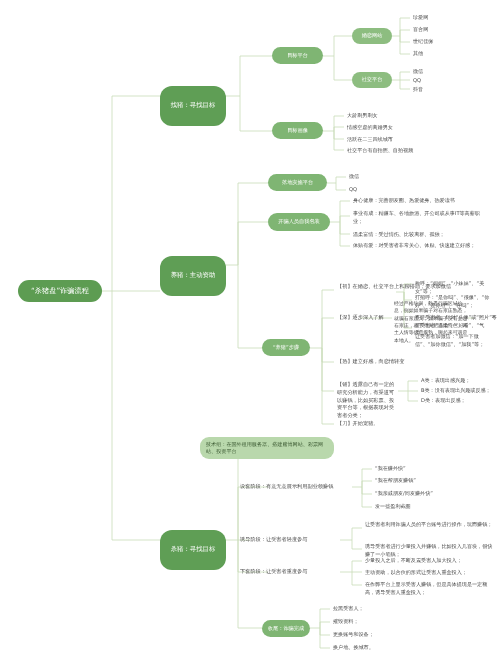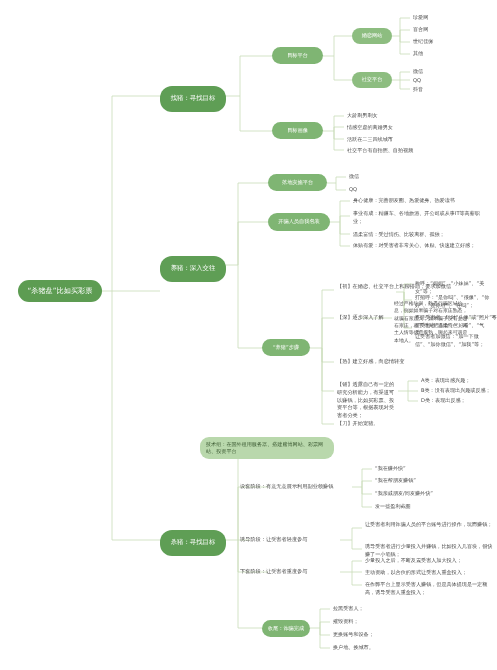--- a/index.html
+++ b/index.html
@@ -5,21 +5,21 @@
   html,body{margin:0;padding:0;background:#ffffff;}
   body{width:497px;height:670px;overflow:hidden;
        font-family:"DejaVu Sans","Liberation Sans",sans-serif;}
   #canvas{position:relative;width:497px;height:670px;}
   svg.links{position:absolute;left:0;top:0;width:497px;height:670px;pointer-events:none;}
   .node{position:absolute;box-sizing:border-box;}
   
   .pill{border-radius:12px;color:#ffffff;display:flex;align-items:center;
         justify-content:center;text-align:center;line-height:1.15;}
   .pill.root{background:#5d9c52;font-size:7.2px;padding:4px 6px;}
-  .pill.l1{background:#5f9e55;font-size:6.4px;padding:13px 6px;}
+  .pill.l1{background:#5f9e55;font-size:6.4px;padding:20px 6px;}
   .pill.l2{background:#7fb573;font-size:5.2px;padding:3px 5px;}
   .pill.l2b{background:#8dbd80;font-size:5.2px;padding:3px 5px;}
   .pill.tech{background:#b9d8ac;color:#3c5a33;font-size:5.1px;padding:3.5px 6px;
              text-align:left;justify-content:flex-start;line-height:1.45;}
   .leaf{color:#4a4a4a;font-size:5.1px;line-height:1.5;text-align:left;}
   .leaf.sm{font-size:4.9px;}
   .mid{color:#4a4a4a;font-size:5.2px;line-height:1.5;text-align:left;}
 </style>
 </head>
 <body>
@@ -102,28 +102,28 @@
       <path d="M352 572 V585 H362"></path>
 
       <path d="M310 628 H320 V609 H330"></path>
       <path d="M320 628 V622 H330"></path>
       <path d="M320 628 V635 H330"></path>
       <path d="M320 628 V648 H330"></path>
     </g>
   </svg>
 
   <div class="node pill root" style="left:18px;top:280px;width:84px;height:22px;">
-    <span>“杀猪盘”比如买彩票</span>
+    <span>“杀猪盘”诈骗流程</span>
   </div>
 
   <div class="node pill l1" style="left:160px;top:86px;width:66px;height:19px;">
     <span>找猪：寻找目标</span>
   </div>
   <div class="node pill l1" style="left:160px;top:256px;width:66px;height:19px;">
-    <span>养猪：深入交往</span>
+    <span>养猪：主动资助</span>
   </div>
   <div class="node pill l1" style="left:160px;top:530px;width:66px;height:19px;">
     <span>杀猪：寻找目标</span>
   </div>
 
   <div class="node pill l2" style="left:272px;top:47px;width:51px;height:17px;">
     <span>目标平台</span>
   </div>
   <div class="node pill l2" style="left:272px;top:122px;width:51px;height:17px;">
     <span>目标画像</span>

